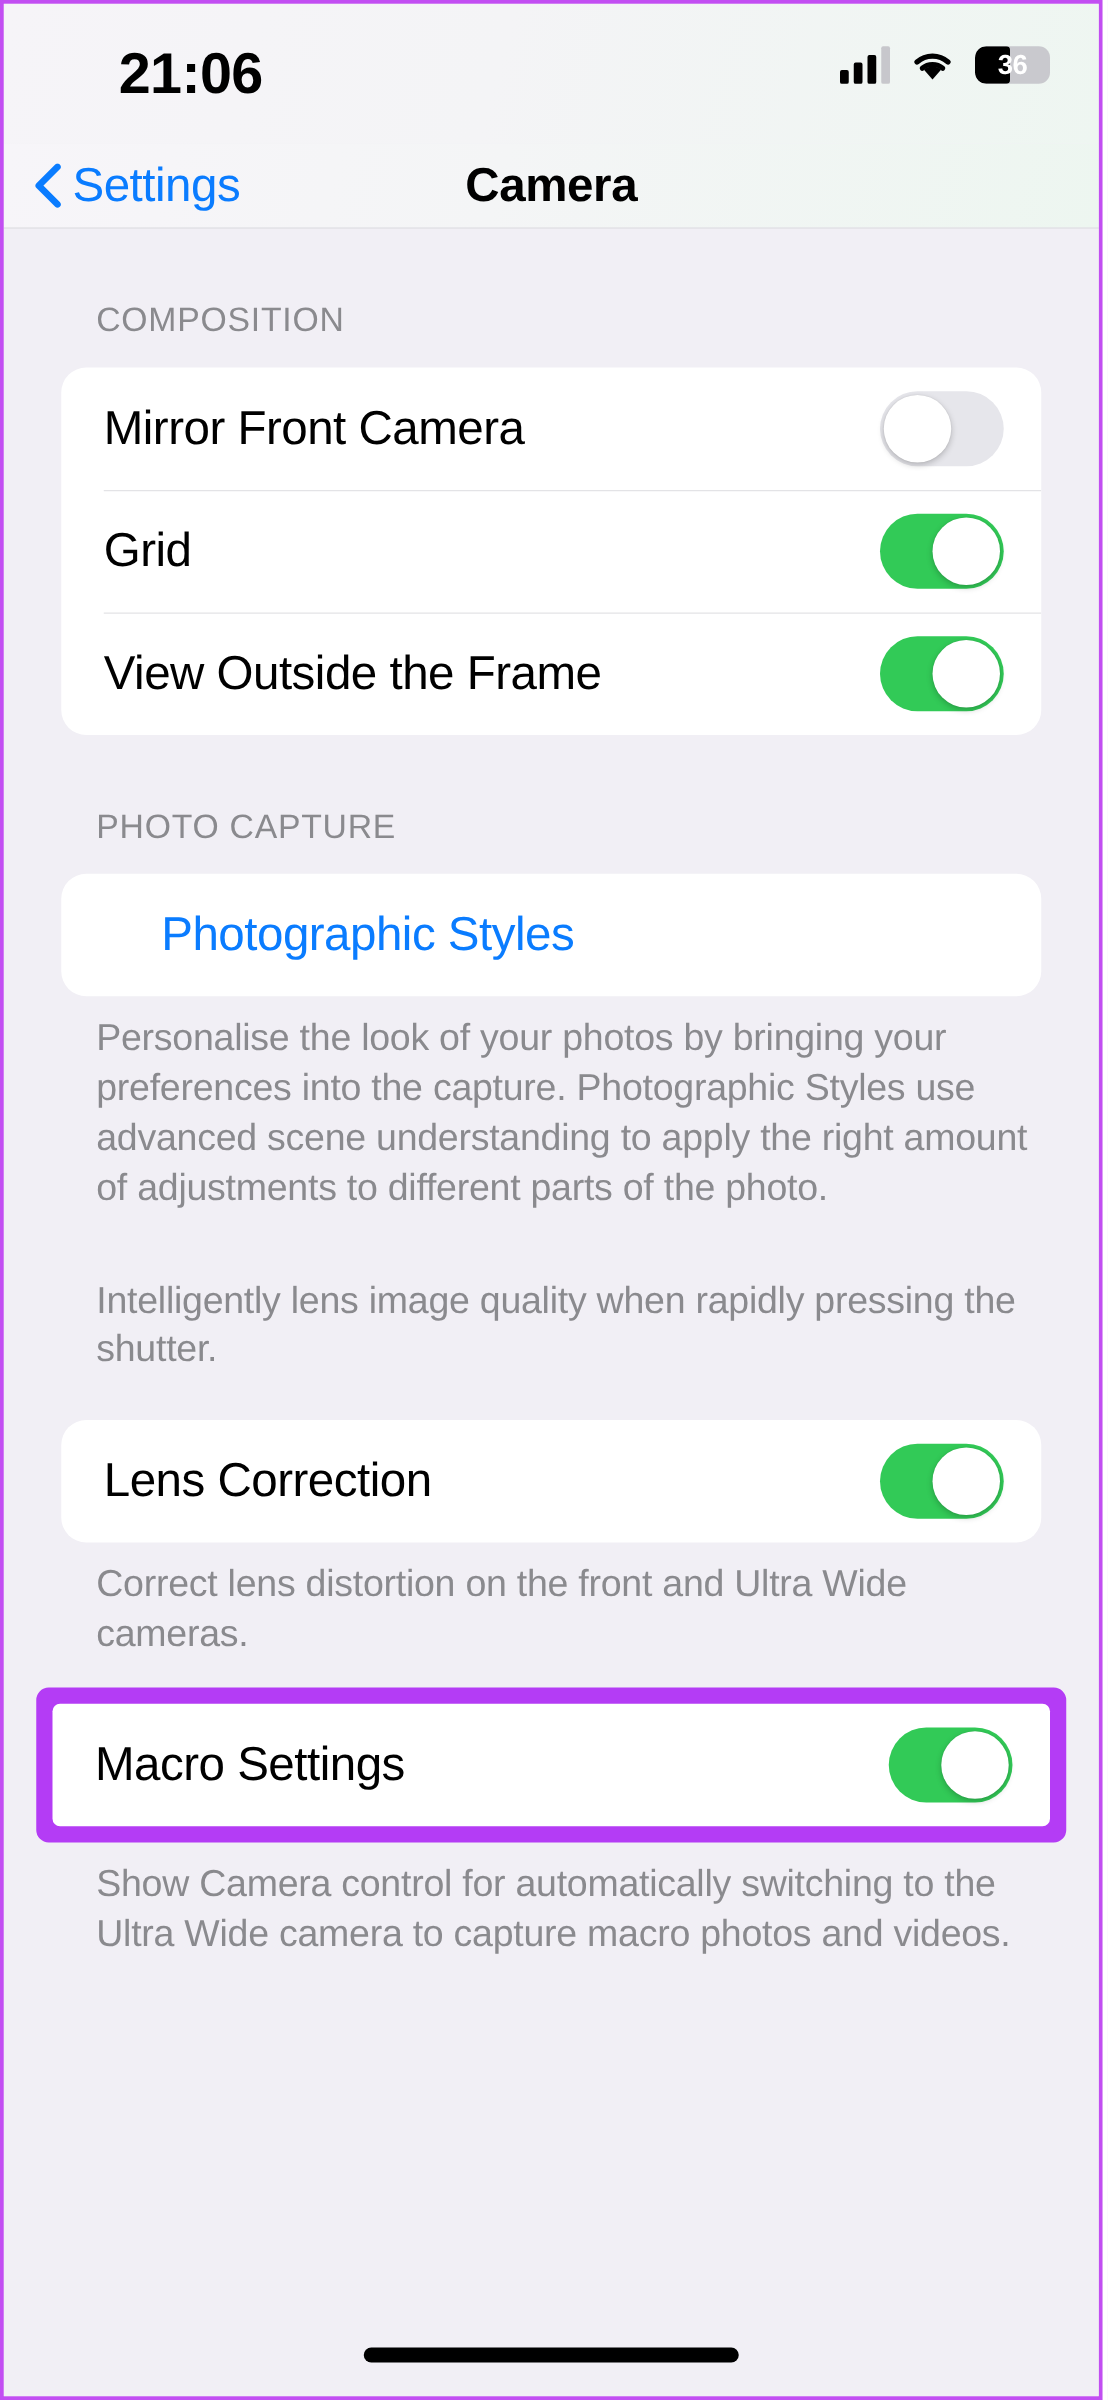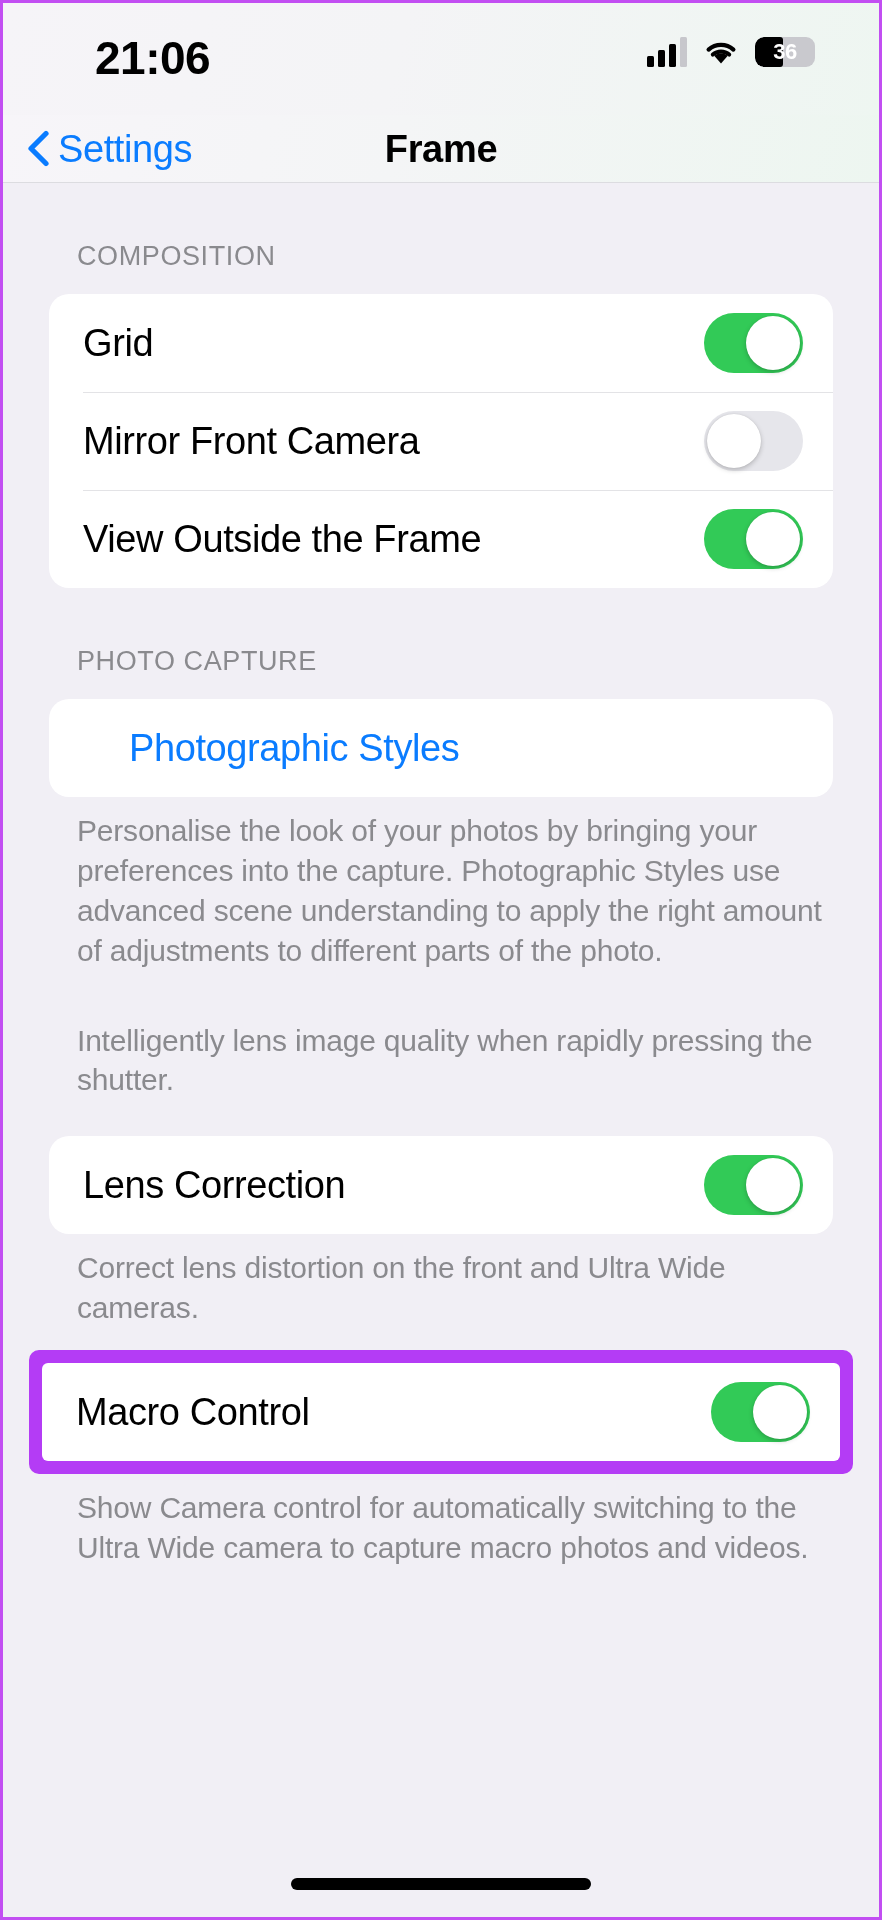--- a/index.html
+++ b/index.html
@@ -23,21 +23,21 @@
     height:112px;
     background:linear-gradient(105deg,#f6f4f8 0%,#f4f4f6 45%,#eef6f1 100%);
     display:flex; align-items:center;
   }
   .sb-time {
     position:absolute; left:92px; top:28px;
     font-size:46px; font-weight:700; color:#000;
     letter-spacing:-0.5px;
   }
   .sb-right {
-    position:absolute; right:64px; top:34px;
+    position:absolute; right:39px; top:34px;
     display:flex; align-items:center; gap:15px;
   }
   .bars { display:flex; align-items:flex-end; gap:4px; height:30px; }
   .bars i { display:block; width:7px; background:#000; border-radius:1.5px; }
   .bars i:nth-child(1){ height:11px; }
   .bars i:nth-child(2){ height:17px; }
   .bars i:nth-child(3){ height:23px; }
   .bars i:nth-child(4){ height:30px; background:#c7c7cc; }
   .wifi { width:38px; height:28px; position:relative; }
   .batt {
@@ -198,42 +198,42 @@
 
   <div class="navbar">
     <div class="nav-back">
       <span class="chev-left">
         <svg viewBox="0 0 22 36" width="22" height="36">
           <polyline points="19,3 4,18 19,33" fill="none" stroke="#0a7cff" stroke-width="5.2" stroke-linecap="round" stroke-linejoin="round"></polyline>
         </svg>
       </span>
       <span class="nav-back-label">Settings</span>
     </div>
-    <div class="nav-title">Frame</div>
+    <div class="nav-title">Camera</div>
   </div>
 
   <div class="content">
 
     <div class="spacer-lg"></div>
 
     
     <div class="group-header">COMPOSITION</div>
     <div style="height:22px"></div>
     <div class="card">
 
       <div class="row">
+        <span class="row-label">Mirror Front Camera</span>
+        <span class="toggle">
+            <span class="knob"></span>
+          </span>
+      </div>
+
+      <div class="row">
         <span class="row-label">Grid</span>
         <span class="toggle on">
-            <span class="knob"></span>
-          </span>
-      </div>
-
-      <div class="row">
-        <span class="row-label">Mirror Front Camera</span>
-        <span class="toggle">
             <span class="knob"></span>
           </span>
       </div>
 
       <div class="row">
         <span class="row-label">View Outside the Frame</span>
         <span class="toggle on">
             <span class="knob"></span>
           </span>
       </div>
@@ -270,21 +270,21 @@
       </div>
     </div>
 
     <div class="footnote">Correct lens distortion on the front and Ultra Wide cameras.</div>
 
     <div class="spacer-sm"></div>
 
     <div class="highlight-wrap">
       <div class="card">
         <div class="row">
-          <span class="row-label">Macro Control</span>
+          <span class="row-label">Macro Settings</span>
           <span class="toggle on">
               <span class="knob"></span>
             </span>
         </div>
       </div>
     </div>
 
     <div class="footnote">Show Camera control for automatically switching to the Ultra Wide camera to capture macro photos and videos.</div>
 
     <div class="spacer-md"></div>

